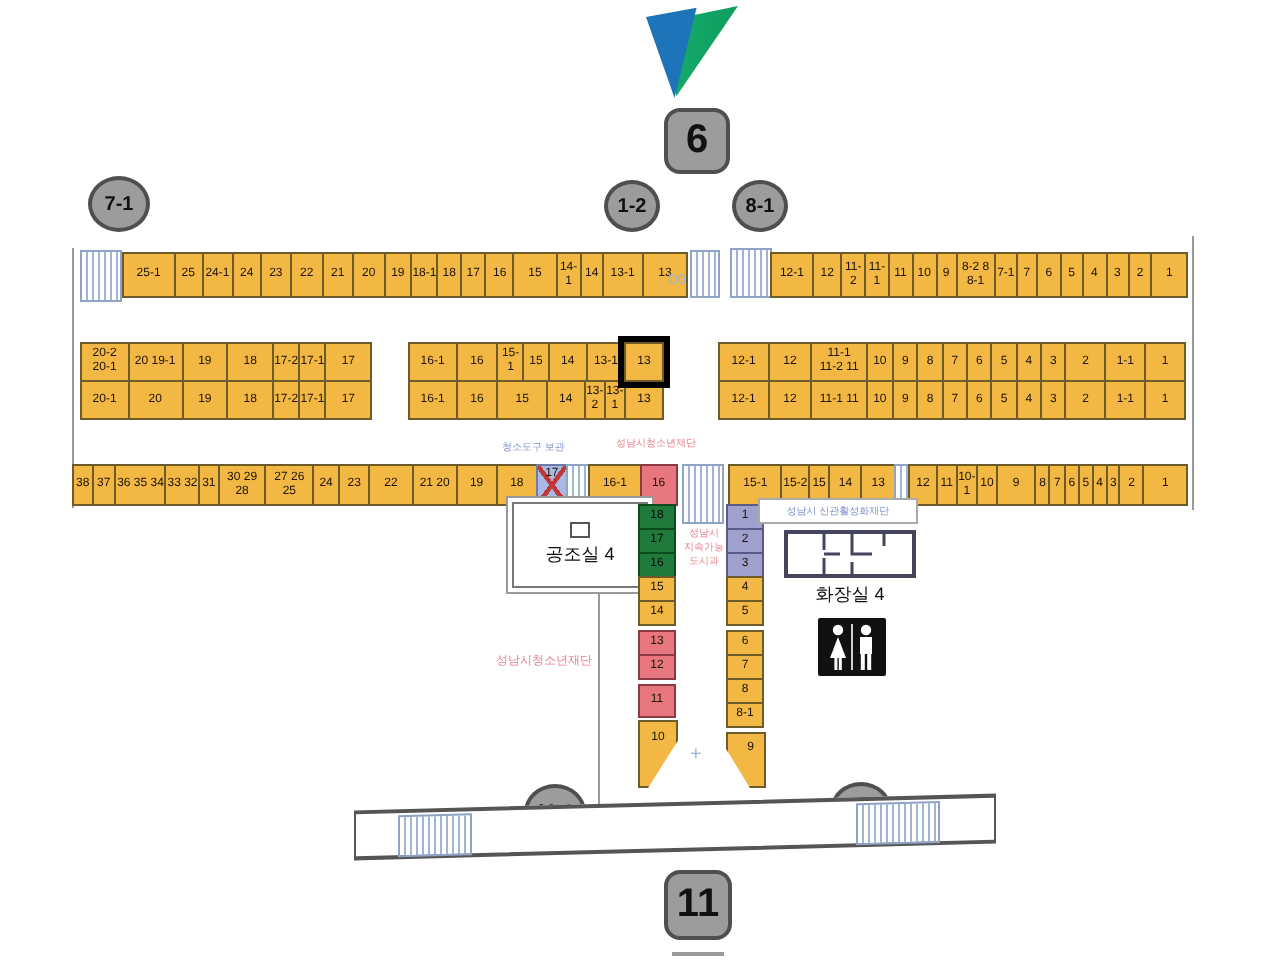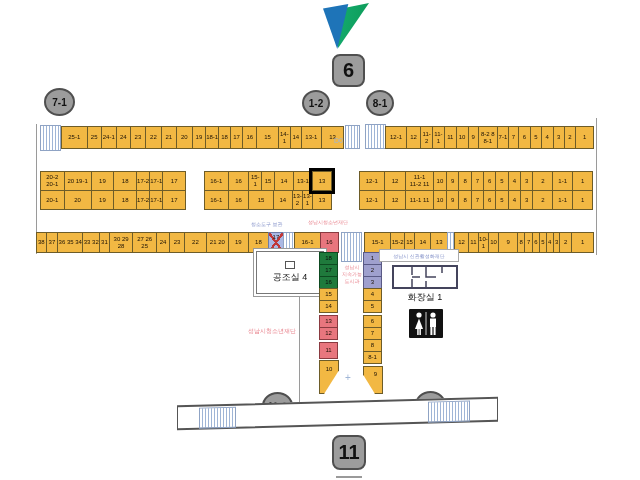--- a/index.html
+++ b/index.html
@@ -272,21 +272,21 @@
   <div class="tinytext" style="left:345px;top:371px;font-size:10px;color:#9FB5D6;">+</div>
   <div class="tinytext pinktext" style="left:248px;top:327px;font-size:6px;">성남시청소년재단</div>
 
   <div id="toilet-org-box" style="left:379px;top:249px;width:80px;height:13px;">성남시 신관활성화재단</div>
   <div style="position:absolute;left:392px;top:265px;width:66px;height:24px;">
     <svg width="66" height="24" viewBox="0 0 66 24">
       <rect x="1" y="1" width="64" height="22" fill="#ffffff" stroke="#44445C" stroke-width="2"></rect>
       <path d="M20 1 V10 M20 14 V23 M20 12 h8 M34 1 V12 h10 M34 23 V16 M50 1 V8" stroke="#44445C" stroke-width="1.5" fill="none"></path>
     </svg>
   </div>
-  <div class="tinytext" style="left:392px;top:291px;width:66px;font-size:9px;color:#111;">화장실 1</div>
+  <div class="tinytext" style="left:392px;top:291px;width:66px;font-size:9px;color:#111;">화장실 4</div>
   <div style="position:absolute;left:409px;top:309px;width:34px;height:29px;">
     <svg width="34" height="29" viewBox="0 0 34 29">
       <rect x="0" y="0" width="34" height="29" rx="1" fill="#111"></rect>
       <circle cx="10" cy="6" r="2.6" fill="#fff"></circle>
       <path d="M10 9.5 L14 20 H6 Z" fill="#fff"></path>
       <rect x="8.2" y="20" width="1.5" height="6" fill="#fff"></rect>
       <rect x="10.4" y="20" width="1.5" height="6" fill="#fff"></rect>
       <line x1="17" y1="3" x2="17" y2="26" stroke="#fff" stroke-width="0.8"></line>
       <circle cx="24" cy="6" r="2.6" fill="#fff"></circle>
       <rect x="21" y="9.5" width="6" height="8.5" fill="#fff"></rect>

